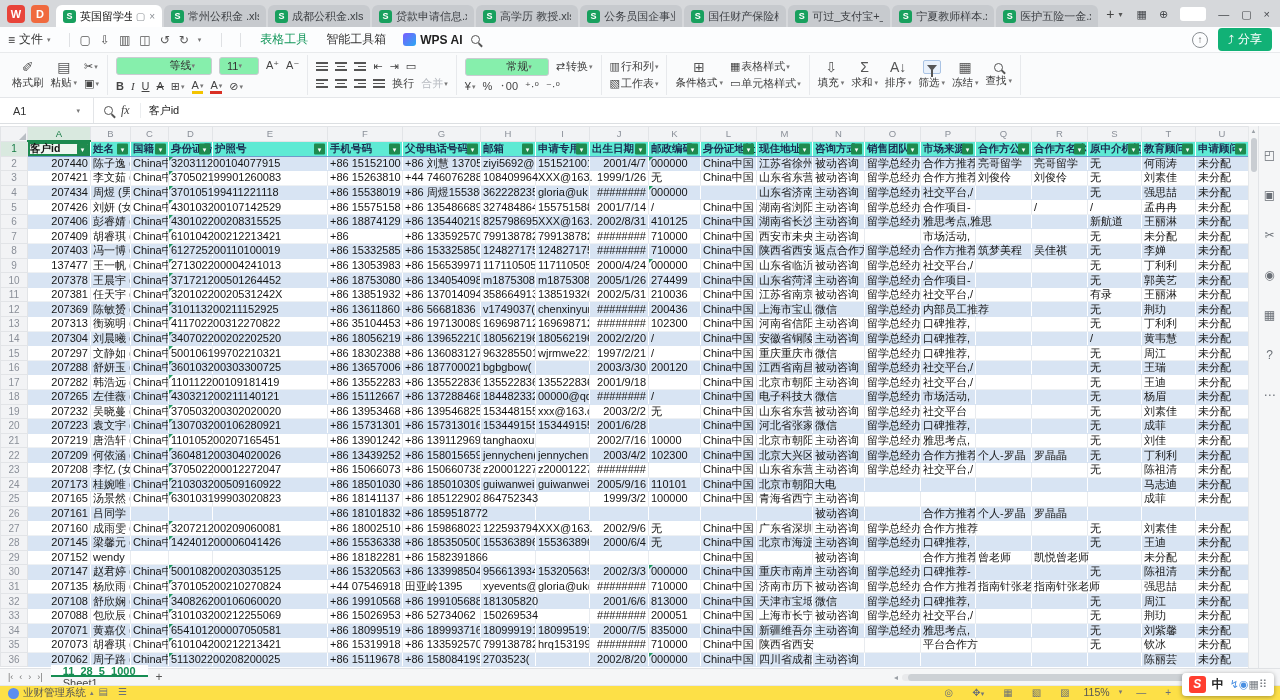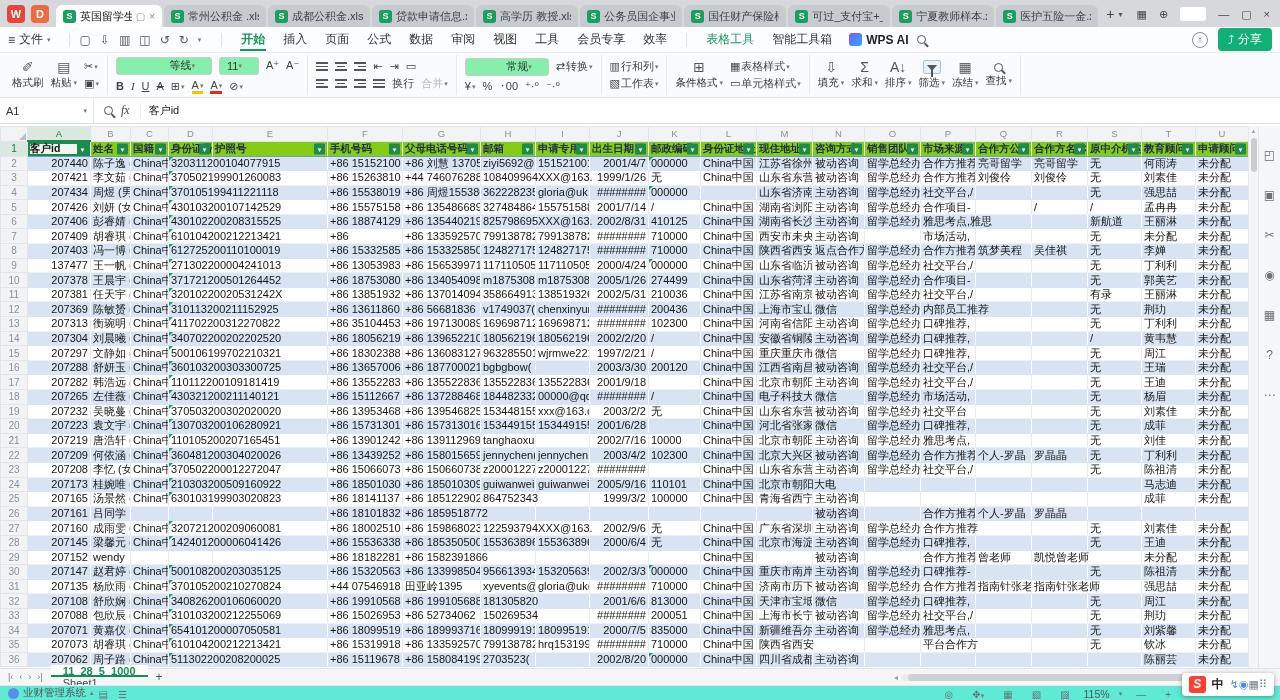--- a/index.html
+++ b/index.html
@@ -54,35 +54,35 @@
 .bars i{height:1.5px;background:#555;display:block;width:100%}
 .bars.c i:nth-child(2){width:66%;margin:0 auto}
 .bars.lft i:nth-child(2){width:66%}
 .bars.rgt i:nth-child(2){width:66%;margin-left:auto}
 .gray{color:#b6bac0}
 .actbox{border:1px solid #a9c3e4;background:#e9f1fb;border-radius:2px;padding:0 3px}
 .funnel{display:inline-block;width:0;height:0;border-left:5px solid transparent;border-right:5px solid transparent;border-top:6px solid #555;position:relative}
 .funnel::after{content:"";position:absolute;left:-1px;top:-1px;width:2px;height:7px;background:#555}
 
 #formulabar{position:absolute;left:0;top:98px;width:1280px;height:26px;background:#fff;border-bottom:1px solid #dcdfe2;display:flex;align-items:center}
-#namebox{width:94px;height:100%;border-right:1px solid #e3e5e8;display:flex;align-items:center;justify-content:space-between;padding:0 6px;font-size:11px;color:#333}
+#namebox{width:94px;height:100%;border-right:1px solid #e3e5e8;display:flex;align-items:center;justify-content:space-between;padding:0 13px;font-size:11px;color:#333}
 .fxicons{display:flex;align-items:center;gap:8px;padding:0 10px;color:#555}
 .fx{font-family:"Liberation Serif",serif;font-style:italic;font-size:12px;color:#444}
 #fcontent{font-size:11px;color:#222;border-left:1px solid #eceef0;padding-left:8px;flex:1}
 
 #gridwrap{position:absolute;left:0;top:126px;width:1248px;height:542px;overflow:hidden;background:#fff}
 table{border-collapse:collapse;table-layout:fixed;width:1248px}
 th,td{font-weight:400;font-size:11px;line-height:13px;padding:0 2px;white-space:nowrap;overflow:hidden}
 tr.letters th{height:13px;background:#f2f3f5;color:#8a8f98;font-size:9.5px;border:1px solid #e2e4e7;padding:0}
 th.corner{position:relative}
 th.corner::after{content:"";position:absolute;right:1px;bottom:1px;border-left:7px solid transparent;border-bottom:7px solid #b9bec4}
 tr.letters th.selA{background:#d9e9df;color:#147a43;border-bottom:2px solid #1c8a4f}
 th.rh{background:#f2f3f5;color:#8a8f98;font-size:10px;border:1px solid #e2e4e7;text-align:center;font-weight:400}
 th.rh.r1{background:#d9e9df;color:#147a43}
-tr.hdr td{background:#84cc16;color:#1b2c4f;font-weight:700;font-size:10.5px;border-right:1px solid rgba(255,255,255,.45);border-bottom:1px solid #6f9aca;position:relative;height:15px}
+tr.hdr td{background:#5eead4;color:#1b2c4f;font-weight:700;font-size:10.5px;border-right:1px solid rgba(255,255,255,.45);border-bottom:1px solid #6f9aca;position:relative;height:15px}
 tr.hdr td.sel{background:#eef6f0;box-shadow:inset 0 0 0 2px #1c8a4f;color:#111}
 tr.hdr td.sel::after{content:"";position:absolute;right:0;bottom:0;width:5px;height:5px;background:#1c8a4f}
 .flt{position:absolute;right:2px;top:50%;transform:translateY(-50%);width:11px;height:11px;background:#1f8a4e;color:#fff;font-size:7px;line-height:11px;text-align:center;border-radius:1px;font-weight:400}
 tbody td{border-right:1px solid #e8ebef;border-bottom:1px solid #eef1f4;color:#151515;height:14.6px}
 tbody tr.band td{background:#d8e4f3;border-right-color:#fff;border-bottom-color:#d8e4f3}
 td.num{text-align:right}
 td.ovf{overflow:visible;position:relative;z-index:1}
 td.tri{position:relative}
 td.tri::before{content:"";position:absolute;left:0;top:0;border-top:4px solid #1e9e62;border-right:4px solid transparent}
 
@@ -94,21 +94,21 @@
 
 #sheetbar{position:absolute;left:0;top:668px;width:1280px;height:17px;background:#f5f6f7;border-top:1px solid #e0e2e5;display:flex;align-items:center;font-size:11px}
 .snav{color:#777;font-size:9px;display:flex;gap:6px;padding:0 8px}
 .stab{padding:0 12px;height:100%;display:flex;align-items:center;color:#444}
 .stab.active{background:#fff;color:#168d52;font-weight:700;box-shadow:inset 0 -2px 0 #168d52}
 .plus{color:#555;margin-left:8px;font-size:12px}
 #hscroll{margin-left:auto;margin-right:70px;display:flex;align-items:center;gap:4px;color:#9aa0a6;font-size:8px}
 #htrack{width:300px;height:7px;background:#e9eaec;border-radius:4px;position:relative}
 #hthumb{position:absolute;left:6px;top:0;height:7px;width:282px;background:#cdd1d5;border-radius:4px}
 
-#statusbar{position:absolute;left:0;top:685px;width:1280px;height:15px;background:#5eead4;border-top:1px solid #e6e8ea;display:flex;align-items:flex-end;padding:0 8px;font-size:10.5px;color:#555}
+#statusbar{position:absolute;left:0;top:685px;width:1280px;height:15px;background:#fde047;border-top:1px solid #e6e8ea;display:flex;align-items:flex-start;padding:0 8px;font-size:10.5px;color:#555}
 .sb-ico{margin:0 5px;color:#6b7077;font-size:10px}
 .modechip{display:flex;align-items:center;gap:4px}
 .modedot{width:11px;height:11px;border-radius:50%;background:#5b8def;display:inline-block}
 #sbright{margin-left:auto;display:flex;align-items:center;gap:9px;margin-right:96px}
 
 #ime{position:absolute;right:6px;bottom:4px;height:23px;background:#fff;border-radius:4px;box-shadow:0 1px 5px rgba(0,0,0,.35);display:flex;align-items:center;gap:6px;padding:0 7px;z-index:50}
 .sogou{width:17px;height:17px;background:#ff3e2f;border-radius:3px;color:#fff;font-weight:700;font-style:italic;text-align:center;line-height:17px;font-size:12px}
 .imelang{font-size:12px;font-weight:700;color:#222}
 .imeic{font-size:11px;color:#4a90e2}
 .imeic.g{color:#7a7f85}
@@ -181,21 +181,20 @@
   <span class="qicons">
     <span>▢</span>
     <span>⇩</span>
     <span>▥</span>
     <span>◫</span>
     <span>↺</span>
     <span>↻</span>
     <span class="car">▾</span>
   </span>
   <span class="vline"></span>
-  <span id="menu-items"><span class="mitem active">开始</span><span class="mitem">插入</span><span class="mitem">页面</span><span class="mitem">公式</span><span class="mitem">数据</span><span class="mitem">审阅</span><span class="mitem">视图</span><span class="mitem">工具</span><span class="mitem">会员专享</span><span class="mitem">效率</span></span>
   <span class="vline"></span>
   <span id="ctx-items"><span class="mitem ctx">表格工具</span><span class="mitem">智能工具箱</span></span>
   <span class="ai">
       <span class="ailogo"></span>
       <span>WPS AI</span>
     </span>
   <span class="lens"></span>
   <div id="menuright">
     <span class="circ">↑</span>
     <span class="sharebtn">⤴ <span>分享</span></span>

